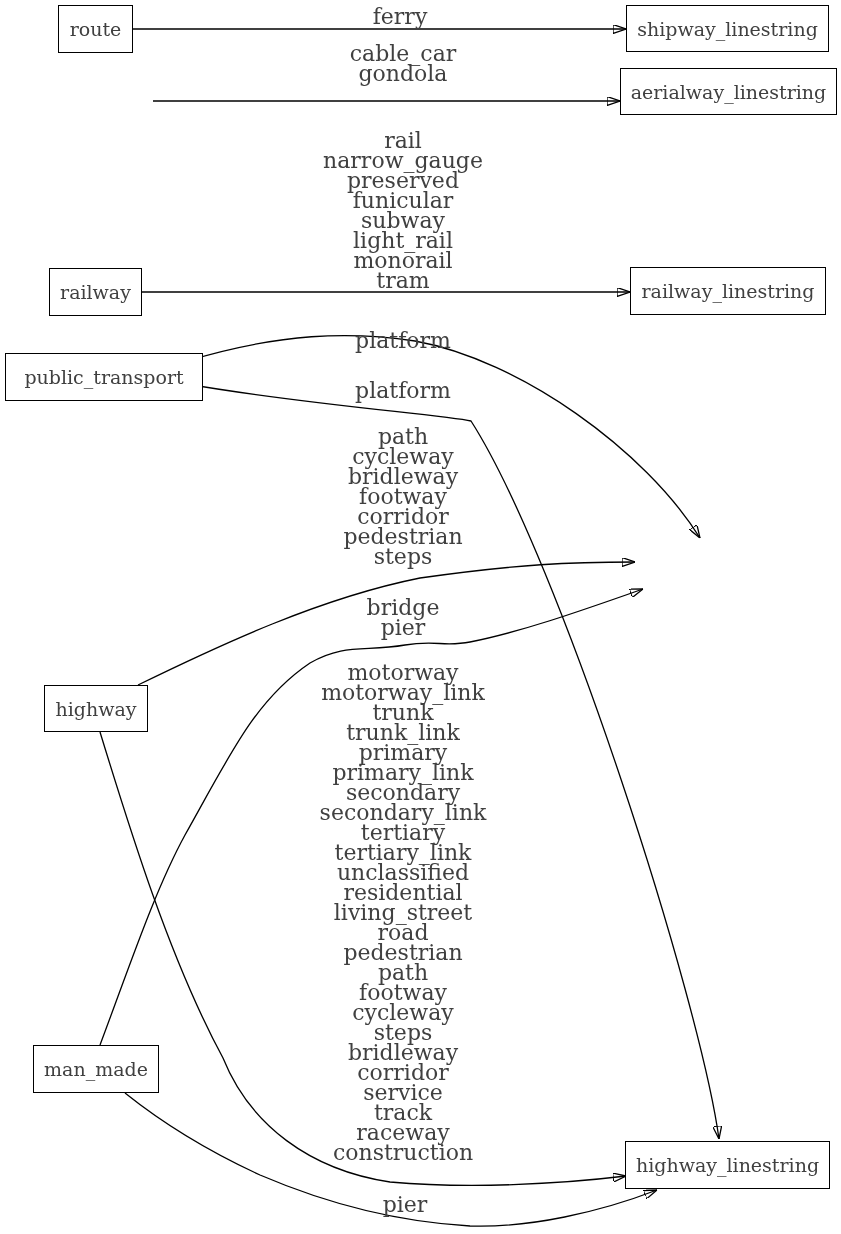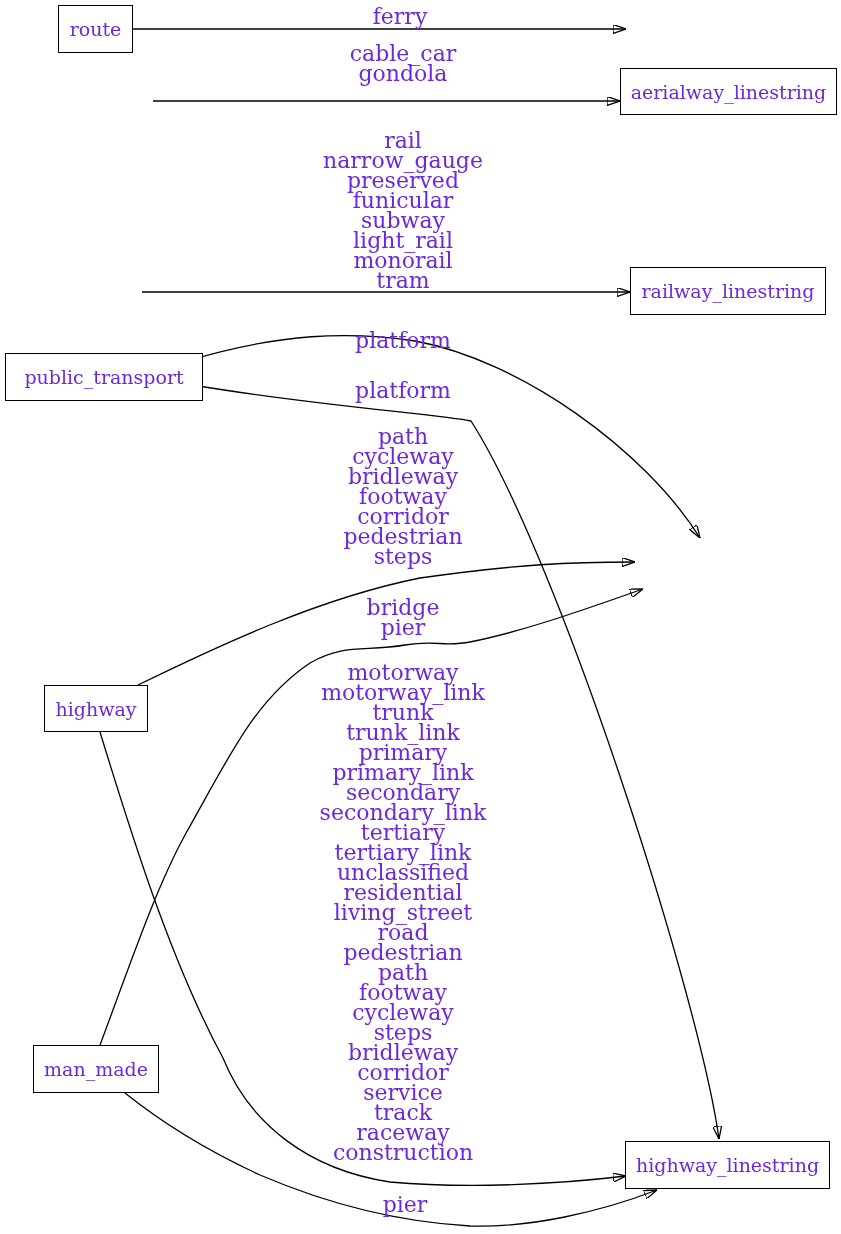--- a/index.html
+++ b/index.html
@@ -1,21 +1,21 @@
 <!DOCTYPE html>
 <html><head>
 <meta charset="utf-8">
 <style>
   html,body{margin:0;padding:0;background:#ffffff;}
   .canvas{
     position:relative;
     width:841px;height:1234px;
     background:#ffffff;
     font-family:"DejaVu Serif", serif;
-    color:#6d28d9;
+    color:#404040;
     overflow:hidden;
   }
   .edges{position:absolute;left:0;top:0;width:841px;height:1234px;}
   .edges path{fill:none;stroke:#000000;stroke-width:1.3px;}
   .node{
     position:absolute;
     box-sizing:border-box;
     border:1px solid #000000;
     background:#ffffff;
     display:flex;align-items:center;justify-content:center;
@@ -47,21 +47,23 @@
     <path d="M 142 292 L 630 292" marker-end="url(#arrow)"></path>
     <path d="M 187 361 C 280 333, 350 331, 415 341 C 520 360, 645 450, 700 538" marker-end="url(#arrow)"></path>
     <path d="M 187 384 C 300 404, 445 415, 471 421 C 560 560, 700 1000, 719 1139" marker-end="url(#arrow)"></path>
     <path d="M 138 685 C 220 645, 320 598, 420 578 C 520 564, 570 562, 635 562" marker-end="url(#arrow)"></path>
     <path d="M 100 732 C 130 830, 170 960, 223 1058 C 250 1125, 310 1170, 390 1182 C 470 1189, 560 1184, 626 1176" marker-end="url(#arrow)"></path>
     <path d="M 100 1045 C 130 965, 155 890, 185 835 C 230 755, 255 700, 310 663 C 345 643, 365 652, 405 645 C 435 640, 445 647, 470 642 C 520 632, 575 613, 643 589" marker-end="url(#arrow)"></path>
     <path d="M 125 1093 C 165 1125, 210 1152, 260 1175 C 330 1205, 400 1222, 470 1226 C 530 1228, 600 1212, 657 1190" marker-end="url(#arrow)"></path>
   </svg>
 
   <div class="node" style="left:58px;top:5px;width:75px;height:48px">route</div>
+  <div class="node" style="left:626px;top:5px;width:203px;height:47px">shipway_linestring</div>
   <div class="node" style="left:620px;top:68px;width:217px;height:47px">aerialway_linestring</div>
+  <div class="node" style="left:49px;top:268px;width:93px;height:48px">railway</div>
   <div class="node" style="left:630px;top:267px;width:196px;height:48px">railway_linestring</div>
   <div class="node" style="left:5px;top:353px;width:198px;height:48px">public_transport</div>
   <div class="node" style="left:33px;top:1045px;width:126px;height:48px">man_made</div>
   <div class="node" style="left:44px;top:685px;width:104px;height:47px">highway</div>
   <div class="node" style="left:625px;top:1141px;width:205px;height:48px">highway_linestring</div>
 
   <div class="edge-label" style="left:400px;top:17px">ferry</div>
   <div class="edge-label" style="left:403px;top:64px">cable_car
 gondola</div>
   <div class="edge-label" style="left:403px;top:211px">rail

